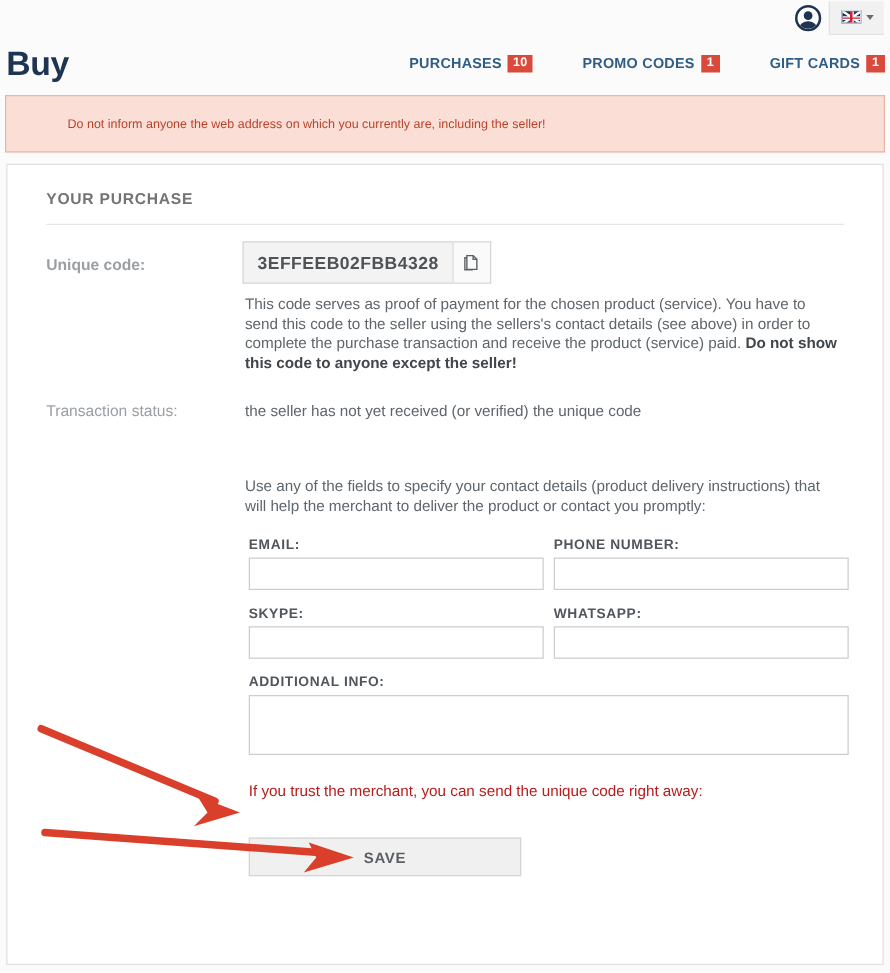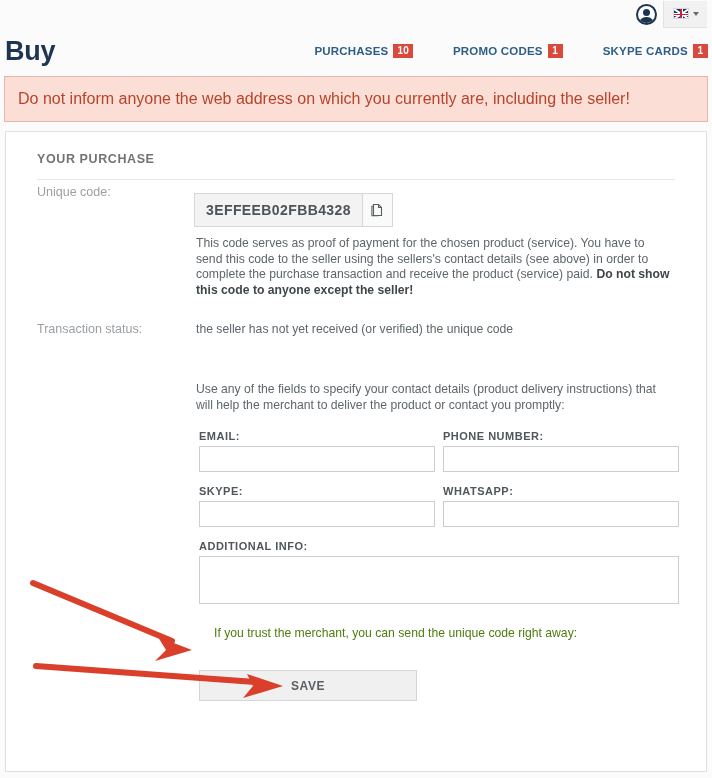--- a/index.html
+++ b/index.html
@@ -96,21 +96,21 @@
     text-align: center; line-height: 1.1;
   }
 
   
   .alert {
     position: absolute; top: 76px; left: 4px; right: 4px; height: 46px;
     background: #fbdfd6; border: 1px solid #e8b6a6;
     display: flex; align-items: center;
   }
   .alert span {
-    font-size: 16px; color: #b9432a; padding-left: 13px;
+    font-size: 10px; color: #b9432a; padding-left: 13px; margin-left: 36px;
   }
 
   
   .card {
     position: absolute; top: 131px; left: 5px; right: 5px; bottom: 6px;
     background: #ffffff; border: 1px solid #e0e0e0;
   }
   .card-title {
     position: absolute; left: 31px; top: 20px;
     font-size: 12.5px; font-weight: bold; color: #737373;
@@ -160,21 +160,21 @@
     padding: 0 6px; color: #333; outline: none;
   }
   .ftext {
     position: absolute; border: 1px solid #cdcdcd; background: #fff;
     font-family: "Liberation Sans", sans-serif; font-size: 12px;
     padding: 5px 6px; color: #333; outline: none; resize: none;
   }
 
   .trust-text {
     position: absolute; left: 193px; top: 626px;
-    font-size: 12.2px; color: #4d7c0f; margin-left: 15px;
+    font-size: 12.2px; color: #b91c1c;
   }
   .check-row {
     position: absolute; left: 193px; top: 643px;
     display: flex; align-items: center; gap: 7px;
   }
   .chkbox {
     width: 12px; height: 12px; border: 1px solid #8b9096;
     background: #fff; position: relative; cursor: pointer;
   }
   .chkbox.checked::after {
@@ -231,35 +231,35 @@
     <div class="navlinks">
       <div class="navitem">
         <span>PURCHASES</span>
         <span class="badge">10</span>
       </div>
       <div class="navitem">
         <span>PROMO CODES</span>
         <span class="badge">1</span>
       </div>
       <div class="navitem">
-        <span>SKYPE CARDS</span>
+        <span>GIFT CARDS</span>
         <span class="badge">1</span>
       </div>
     </div>
   </div>
 
   <div class="alert">
     <span>Do not inform anyone the web address on which you currently are, including the seller!</span>
   </div>
 
   <div class="card">
     <div class="card-title">YOUR PURCHASE</div>
     <div class="divider"></div>
 
-    <div class="rowlabel" style="top:52px; width:120px;">Unique code:</div>
+    <div class="rowlabel" style="top:72px; width:120px;font-weight:bold;">Unique code:</div>
 
     <div class="code-wrap">
       <div class="code-box">3EFFEEB02FBB4328</div>
       <div class="copy-btn">
         <svg width="14" height="15" viewBox="0 0 14 15">
           <path d="M3.5 1.5 h5 l3 3 v8 h-8 z" fill="none" stroke="#5a5f63" stroke-width="1.1"></path>
           <path d="M8.5 1.5 v3 h3" fill="none" stroke="#5a5f63" stroke-width="1.1"></path>
           <path d="M3.5 3.2 h-1.6 v9.6 h6.4" fill="none" stroke="#5a5f63" stroke-width="1.1"></path>
         </svg>
       </div>

